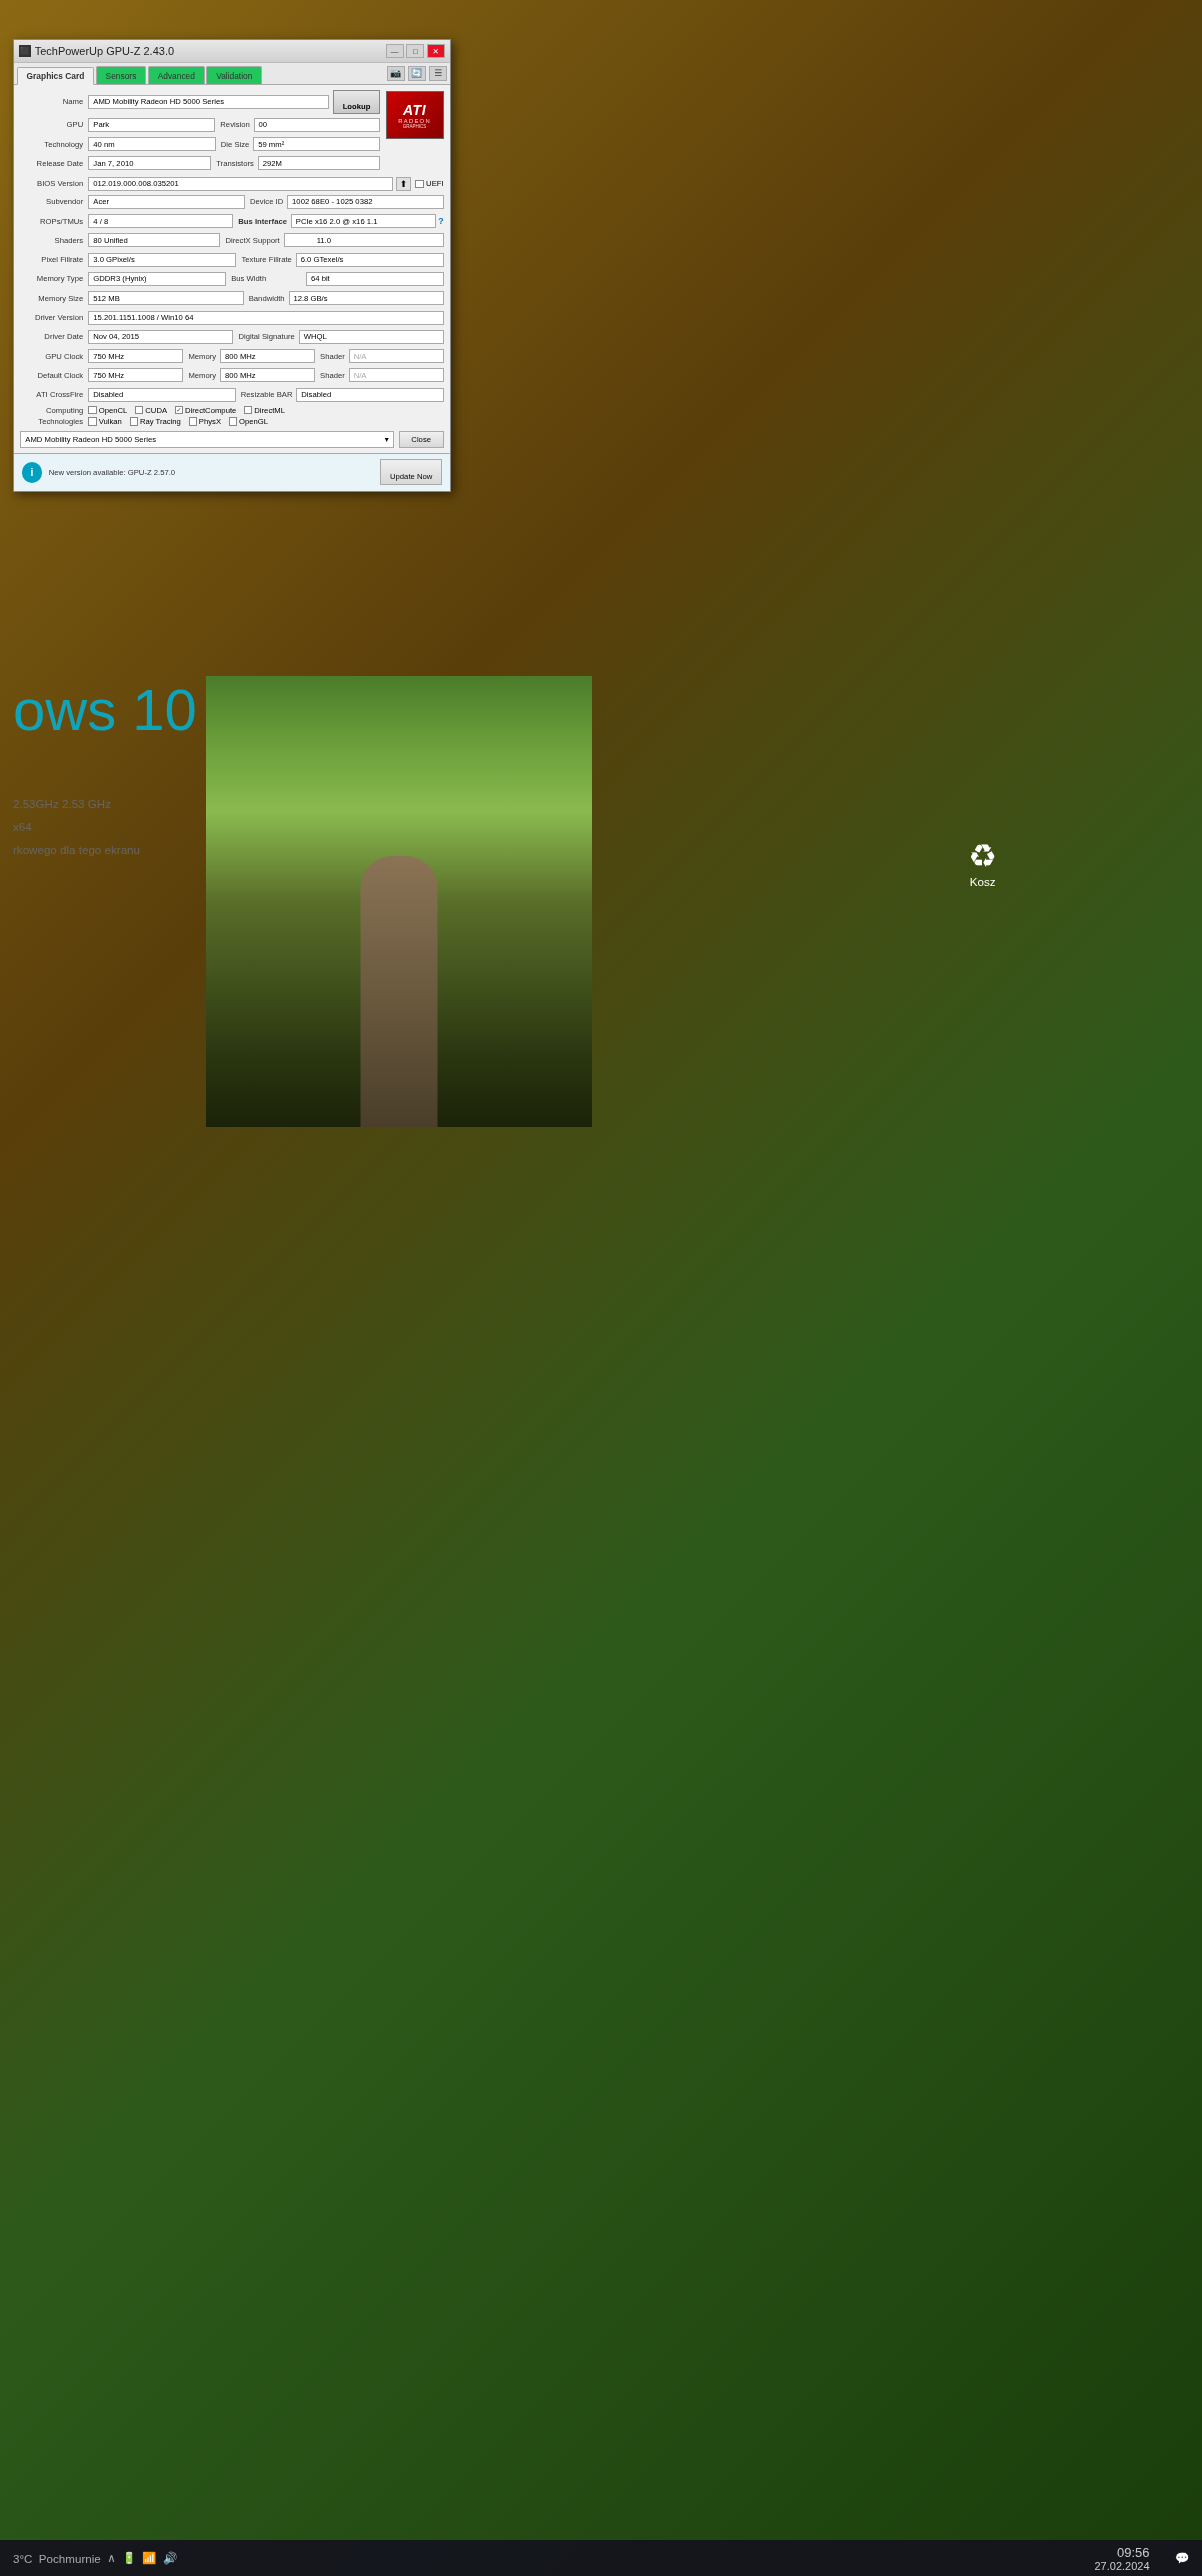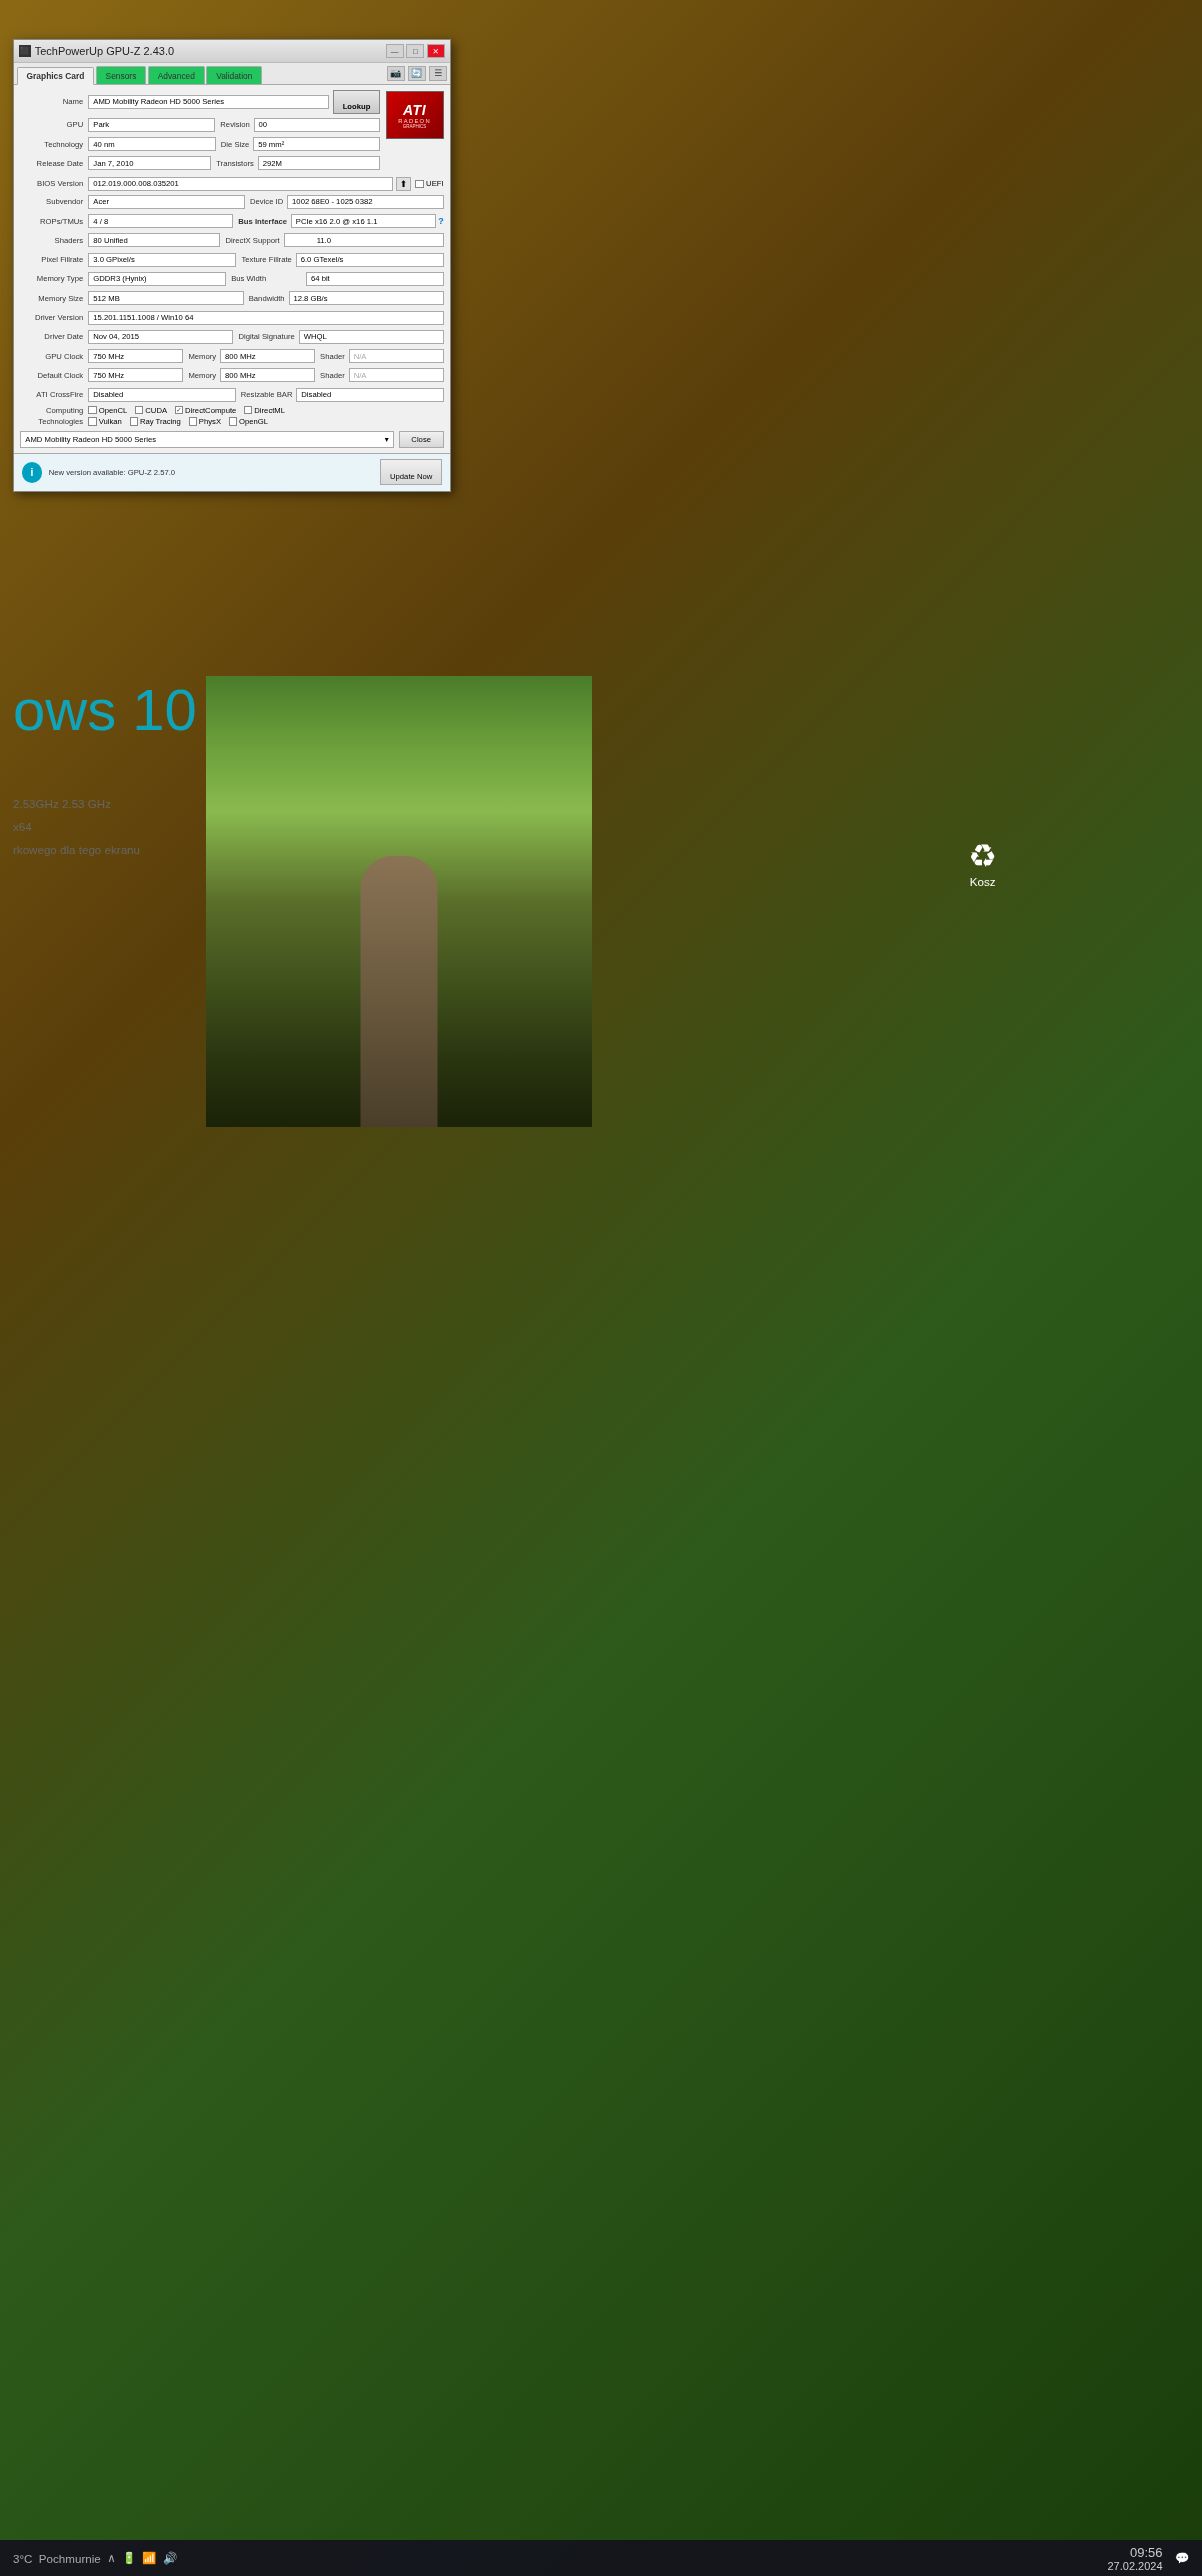--- a/index.html
+++ b/index.html
@@ -54,21 +54,21 @@
       align-items: center;
       gap: 6.4px;
       color: #aaa;
       font-size: 11.6px;
     }
 
     .taskbar-right {
       margin-left: auto;
       display: flex;
       align-items: center;
-      gap: 13px;
+      gap: 26px;
       color: #ccc;
       font-size: 11.6px;
     }
 
     .taskbar-clock {
       text-align: right;
       font-size: 11px;
       color: #ccc;
     }
 

